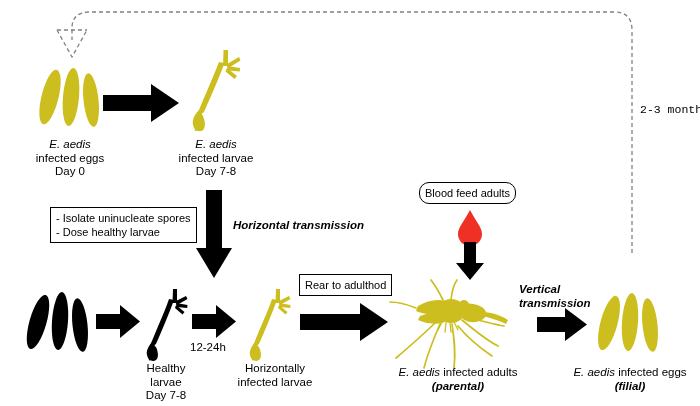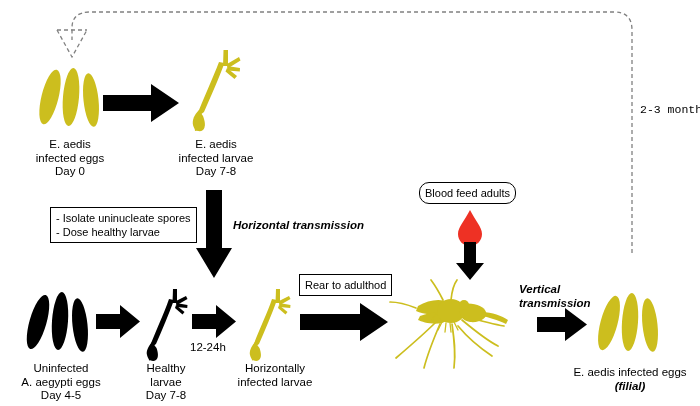--- a/index.html
+++ b/index.html
@@ -16,21 +16,21 @@
   }
   .abs{position:absolute;}
   .lbl{
     position:absolute;
     font-size:11.5px;
     color:#000;
     line-height:13.5px;
     text-align:center;
     white-space:nowrap;
   }
-  .lbl .it{}
+  .lbl .it{font-style:italic;}
   .boxlbl{
     position:absolute;
     border:1.6px solid #000;
     background:#fff;
     font-size:11px;
     line-height:14px;
     color:#000;
     padding:3px 5px;
     white-space:nowrap;
   }
@@ -114,27 +114,20 @@
   <div class="emph" style="left:233px;top:219px;">Horizontal transmission</div>
 
   <svg class="abs" style="left:22px;top:288px;" width="76" height="70">
     <g fill="#000000">
       <ellipse cx="16" cy="34" rx="8.5" ry="28" transform="rotate(16 16 34)"></ellipse>
       <ellipse cx="38" cy="33" rx="8" ry="29" transform="rotate(4 38 33)"></ellipse>
       <ellipse cx="58" cy="37" rx="7.5" ry="27" transform="rotate(-6 58 37)"></ellipse>
     </g>
   </svg>
 
-  <div class="lbl" style="left:2px;top:362px;width:118px;">
-    <div>Uninfected</div>
-    <div>
-      <span class="it">A. aegypti</span><span> eggs</span>
-    </div>
-    <div>Day 4-5</div>
-  </div>
 
   <svg class="abs" style="left:96px;top:305px;" width="46" height="34">
     <path d="M 0 9 L 24 9 L 24 0 L 44 16.5 L 24 33 L 24 24 L 0 24 Z" fill="#000"></path>
   </svg>
 
   <svg class="abs" style="left:140px;top:285px;" width="52" height="80">
     <g fill="#000000">
       <path d="M33 4 L37 4 L37 18 L32.5 18 Z"></path>
       <path d="M36 16 L46 11 L47.5 14 L37 20 Z"></path>
       <path d="M36 18 L47.5 20 L47.2 23 L36.5 22 Z"></path>
@@ -209,20 +202,26 @@
     </g>
     <g stroke="#CCBE1E" fill="none" stroke-width="1.3" stroke-linecap="round">
       <path d="M54 44 L50 52"></path>
       <path d="M58 45 L57 54"></path>
       <path d="M62 45 L63 54"></path>
       <path d="M66 44 L70 52"></path>
       <path d="M48 36 L44 42"></path>
     </g>
   </svg>
 
+  <div class="lbl" style="left:378px;top:366px;width:160px;">
+    <div>
+      <span class="it">E. aedis</span><span> infected adults</span>
+    </div>
+    <div style="font-weight:bold;font-style:italic;">(parental)</div>
+  </div>
 
   <div class="emph" style="left:519px;top:283px;width:92px;">
     <div>Vertical</div>
     <div>transmission</div>
   </div>
 
   <svg class="abs" style="left:537px;top:308px;" width="52" height="34">
     <path d="M 0 9 L 28 9 L 28 0 L 50 16.5 L 28 33 L 28 24 L 0 24 Z" fill="#000"></path>
   </svg>
 

